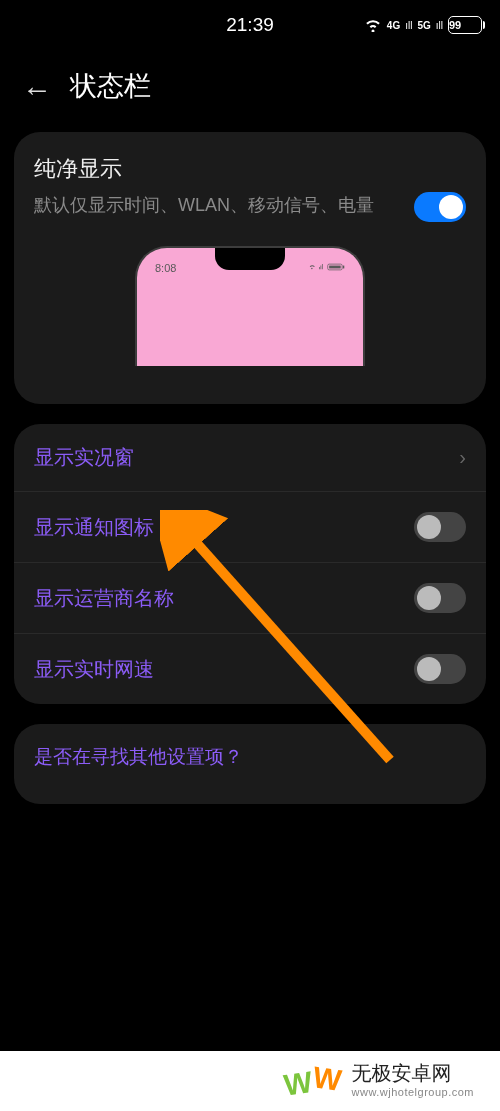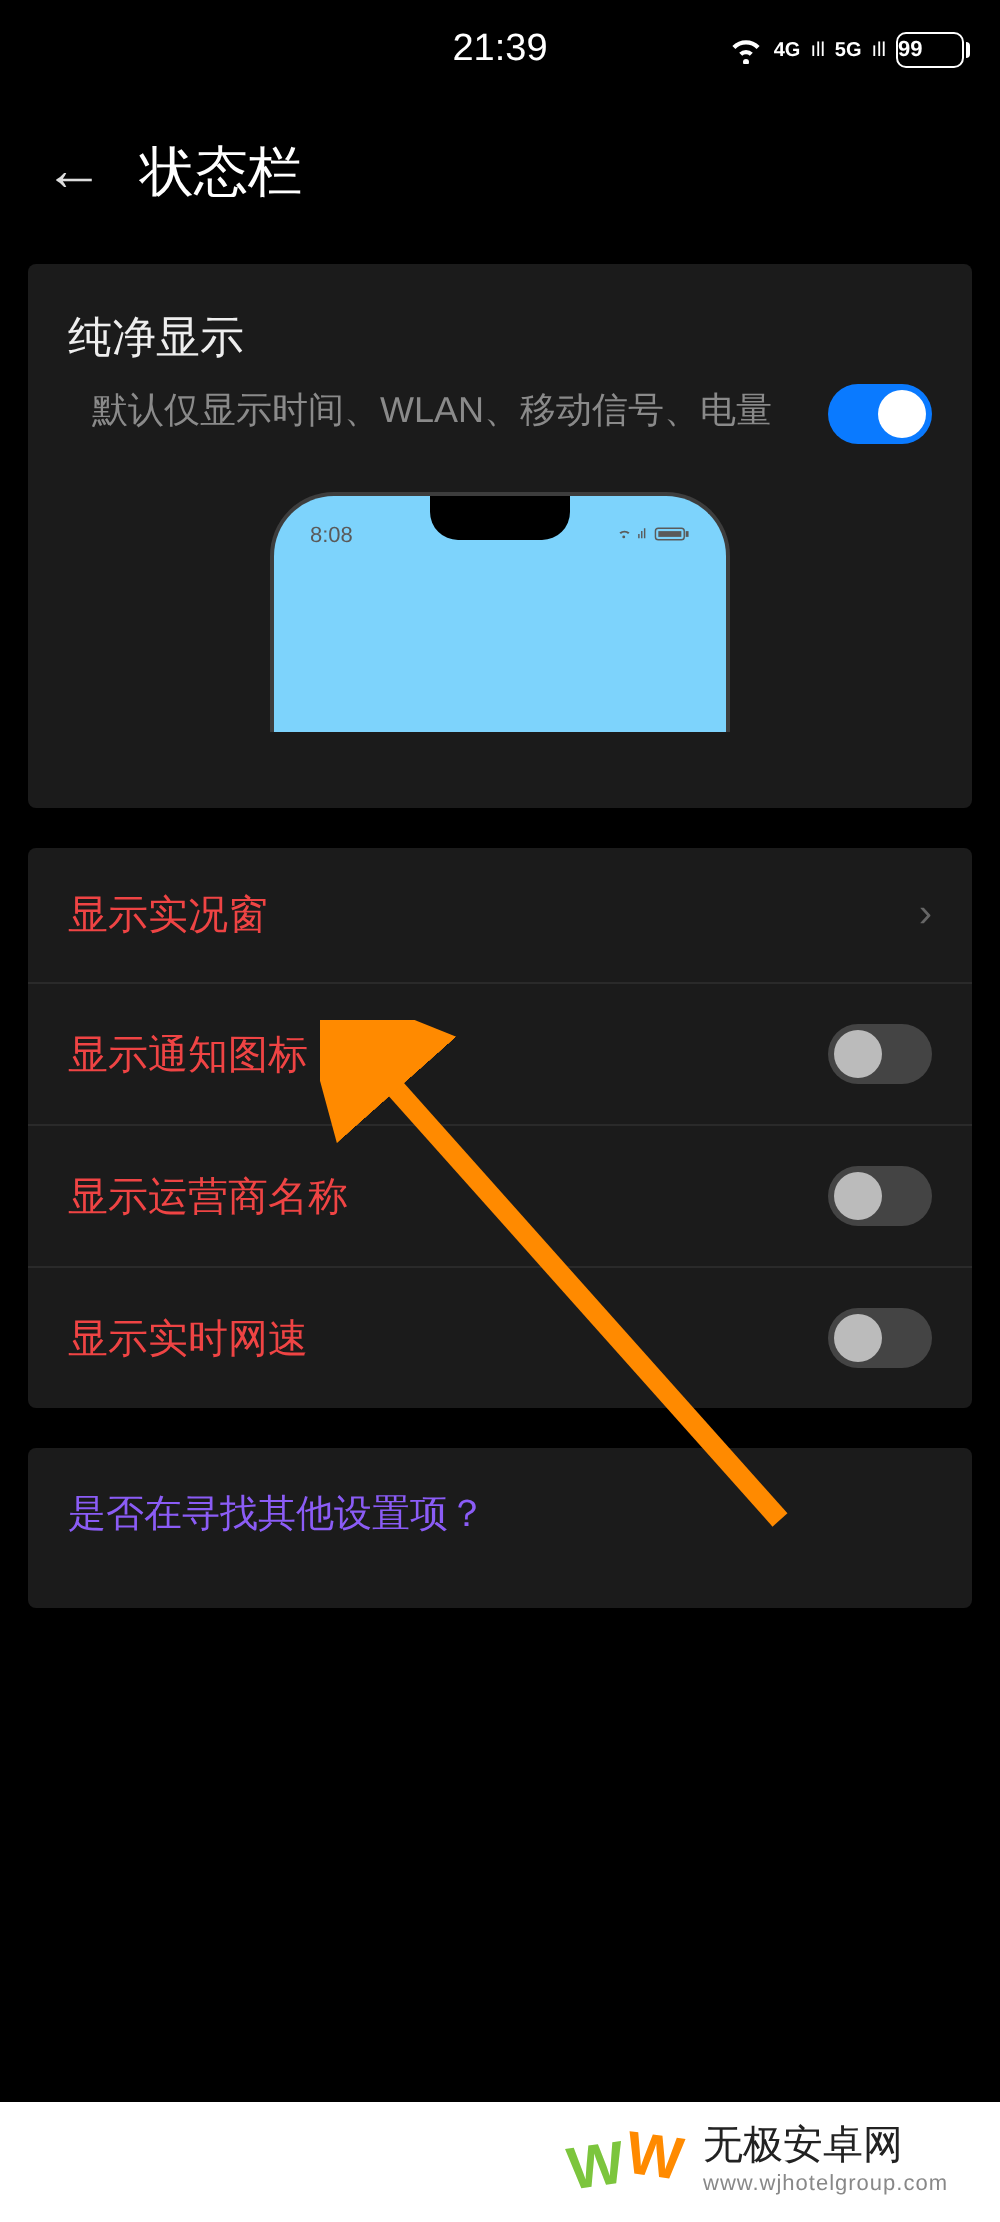--- a/index.html
+++ b/index.html
@@ -39,64 +39,64 @@
     .header {
       display: flex; align-items: center;
       padding: 18px 22px 28px 22px;
       gap: 18px;
     }
     .back-arrow { font-size: 30px; color: #ddd; line-height: 1; }
     .header-title { font-size: 27px; font-weight: 400; }
     .card {
       background: #1b1b1b;
       margin: 0 14px 20px 14px;
-      border-radius: 4px;
+      border-radius: 26px;
       padding: 0;
     }
     .card-inner { padding: 22px 20px; }
     .card-title { font-size: 22px; color: #eee; margin-bottom: 8px; }
-    .card-desc-row { display: flex; justify-content: space-between; align-items: flex-start; gap: 16px; text-align: center; }
+    .card-desc-row { display: flex; justify-content: space-between; align-items: flex-start; gap: 16px; }
     .card-desc { color: #8a8a8a; font-size: 18px; line-height: 1.5; flex: 1; }
     .toggle {
       width: 52px; height: 30px; border-radius: 30px; position: relative;
       flex-shrink: 0;
     }
     .toggle .knob {
       position: absolute; width: 24px; height: 24px; border-radius: 50%; top: 3px;
       background: #fff;
     }
     .toggle.on { background: #0a7aff; }
     .toggle.on .knob { right: 3px; }
     .toggle.off { background: #444; }
     .toggle.off .knob { left: 3px; background:#bbb; }
     .preview-wrap { display:flex; justify-content:center; padding: 24px 0 16px 0; }
     .phone-preview {
       width: 230px; height: 120px;
-      background: #7dd3fc;
+      background: #f9a8d4;
       border: 2px solid #3d3d3d;
       border-bottom: none;
       border-radius: 32px 32px 0 0;
       position: relative;
       padding-top: 14px;
     }
     .notch {
       position:absolute; top:0; left:50%; transform:translateX(-50%);
       width: 70px; height: 22px; background:#000; border-radius: 0 0 14px 14px;
     }
     .preview-sb {
       display:flex; justify-content:space-between; padding: 0 18px;
       color:#5a5a5a; font-size:11px;
     }
     .row {
       display:flex; justify-content:space-between; align-items:center;
       padding: 20px 20px;
       border-top: 1px solid #2a2a2a;
     }
     .row:first-child { border-top: none; }
-    .row-label { font-size: 20px; color:#ef4444; }
+    .row-label { font-size: 20px; color:#8b5cf6; }
     .chevron { color:#666; font-size:20px; }
     .hint-card { padding: 20px 20px 24px 20px; }
     .hint-q { color:#8b5cf6; font-size:19px; margin-bottom:10px; }
     .hint-link { color:#2e6ed6; font-size:19px; }
     .arrow-annotation {
       position:absolute;
       left: 160px; top: 510px;
       width: 260px; height: 260px;
       pointer-events:none;
     }

